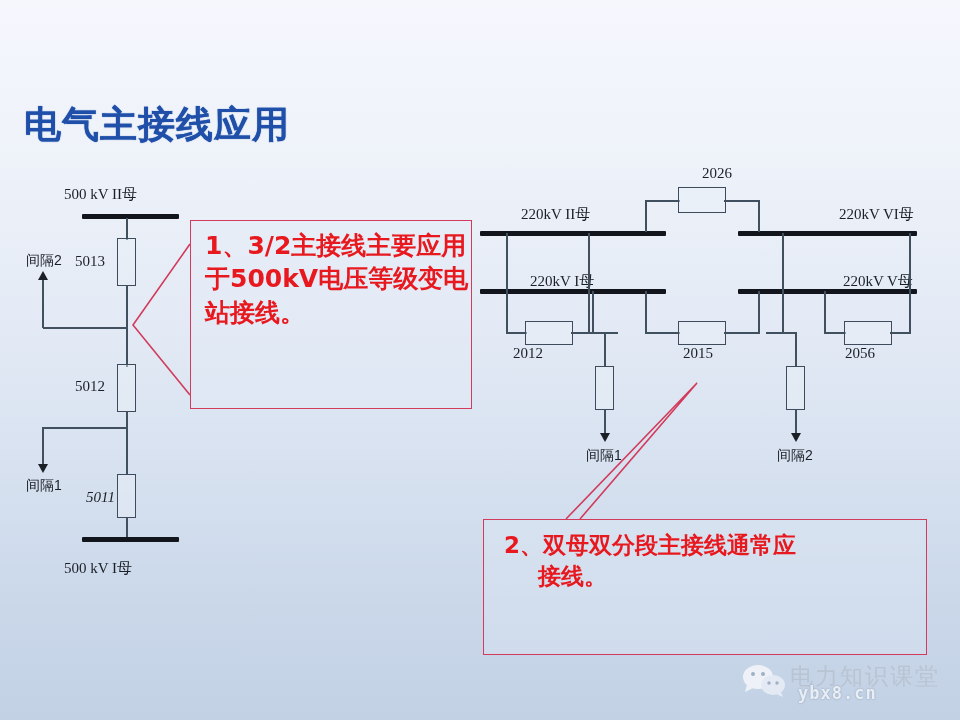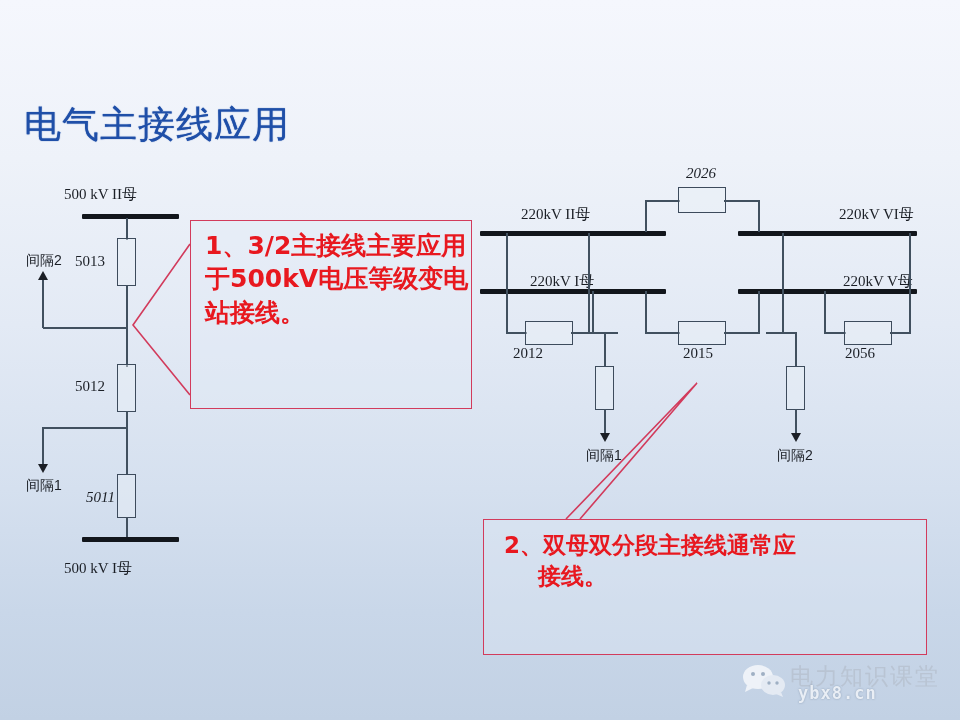--- a/index.html
+++ b/index.html
@@ -25,21 +25,21 @@
     height: 720px;
   }
 
   
   .slide-title {
     position: absolute;
     left: 24px;
     top: 100px;
     font-family: "DejaVu Sans", "Liberation Sans", sans-serif;
     font-size: 37px;
-    font-weight: normal;
+    font-weight: bold;
     color: #1f4fa8;
     letter-spacing: 1px;
     white-space: nowrap;
     text-shadow: 0 0 1px #1f4fa8;
   }
 
   
   .bus {
     position: absolute;
     height: 5px;
@@ -195,21 +195,21 @@
     <div class="lbl" style="left:843px; top:272px;">220kV V母</div>
 
     <div class="bus" style="left:480px; top:231px; width:186px;"></div>
     <div class="bus" style="left:480px; top:289px; width:186px;"></div>
     <div class="bus" style="left:738px; top:231px; width:179px;"></div>
     <div class="bus" style="left:738px; top:289px; width:179px;"></div>
 
     <div class="wire-v" style="left:645px; top:201px; height:31px;"></div>
     <div class="wire-h" style="left:645px; top:200px; width:35px;"></div>
     <div class="breaker" style="left:678px; top:187px; width:48px; height:26px;"></div>
-    <div class="lbl" style="left:686px; top:165px;font-style:italic;">2026</div>
+    <div class="lbl" style="left:702px; top:165px;">2026</div>
     <div class="wire-h" style="left:724px; top:200px; width:36px;"></div>
     <div class="wire-v" style="left:758px; top:201px; height:31px;"></div>
 
     <div class="wire-v" style="left:645px; top:291px; height:42px;"></div>
     <div class="wire-h" style="left:645px; top:332px; width:35px;"></div>
     <div class="breaker" style="left:678px; top:321px; width:48px; height:24px;"></div>
     <div class="lbl" style="left:683px; top:345px;">2015</div>
     <div class="wire-h" style="left:724px; top:332px; width:36px;"></div>
     <div class="wire-v" style="left:758px; top:291px; height:42px;"></div>
 

